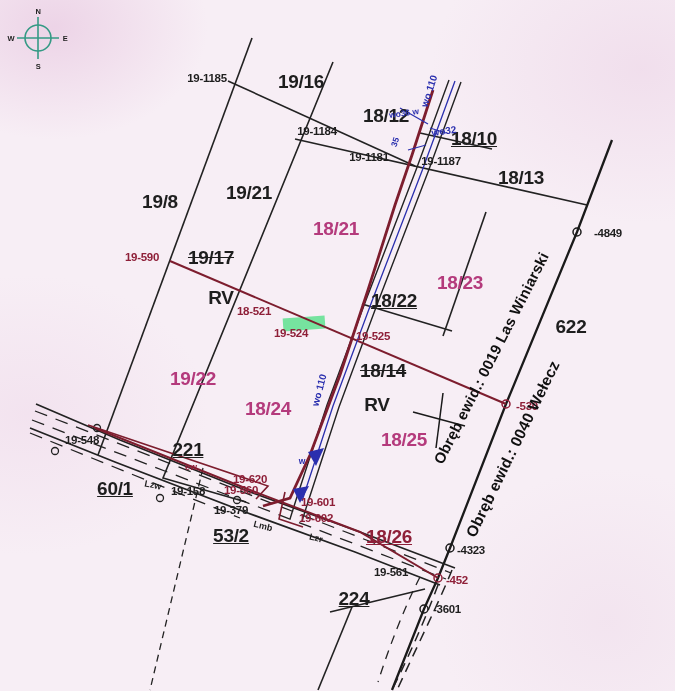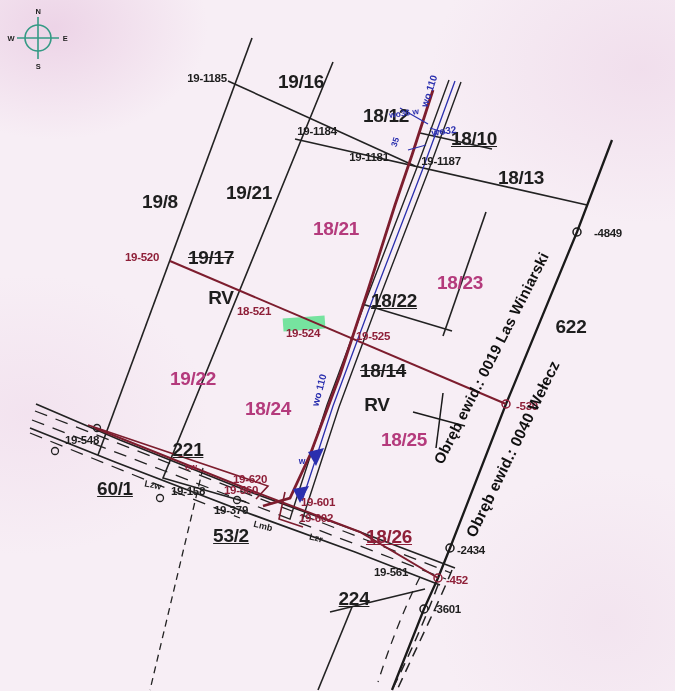--- a/index.html
+++ b/index.html
@@ -123,21 +123,21 @@
   <div class="lbl compass-letter" style="left:38px;top:11px">N</div>
   <div class="lbl compass-letter" style="left:65px;top:38px">E</div>
   <div class="lbl compass-letter" style="left:38px;top:66px">S</div>
   <div class="lbl compass-letter" style="left:11px;top:38px">W</div>
 
   <div class="lbl" style="left:207px;top:78px">19-1185</div>
   <div class="lbl" style="left:317px;top:131px">19-1184</div>
   <div class="lbl" style="left:369px;top:157px">19-1181</div>
   <div class="lbl" style="left:441px;top:161px">19-1187</div>
   <div class="lbl" style="left:608px;top:233px">-4849</div>
-  <div class="lbl" style="left:471px;top:550px">-2434</div>
+  <div class="lbl" style="left:471px;top:550px">-4323</div>
   <div class="lbl" style="left:447px;top:609px">-3601</div>
   <div class="lbl" style="left:82px;top:440px">19-548</div>
   <div class="lbl" style="left:188px;top:491px">19-158</div>
   <div class="lbl" style="left:231px;top:510px">19-379</div>
   <div class="lbl" style="left:391px;top:572px">19-561</div>
 
   <div class="lbl big" style="left:301px;top:82px">19/16</div>
   <div class="lbl big" style="left:386px;top:116px">18/12</div>
   <div class="lbl big un" style="left:474px;top:139px">18/10</div>
   <div class="lbl big" style="left:521px;top:178px">18/13</div>
@@ -153,23 +153,23 @@
   <div class="lbl big un" style="left:354px;top:599px">224</div>
   <div class="lbl big" style="left:221px;top:298px">RV</div>
   <div class="lbl big" style="left:377px;top:405px">RV</div>
 
   <div class="lbl big pp" style="left:336px;top:229px">18/21</div>
   <div class="lbl big pp" style="left:460px;top:283px">18/23</div>
   <div class="lbl big pp" style="left:193px;top:379px">19/22</div>
   <div class="lbl big pp" style="left:268px;top:409px">18/24</div>
   <div class="lbl big pp" style="left:404px;top:440px">18/25</div>
 
-  <div class="lbl mr" style="left:142px;top:257px">19-520</div>
+  <div class="lbl mr" style="left:142px;top:257px">19-590</div>
   <div class="lbl mr" style="left:254px;top:311px">18-521</div>
-  <div class="lbl mr" style="left:303px;top:333px">19-524</div>
+  <div class="lbl mr" style="left:291px;top:333px">19-524</div>
   <div class="lbl mr" style="left:373px;top:336px">19-525</div>
   <div class="lbl mr" style="left:250px;top:479px">19-620</div>
   <div class="lbl mr" style="left:241px;top:490px">19-560</div>
   <div class="lbl mr" style="left:318px;top:502px">19-601</div>
   <div class="lbl mr" style="left:316px;top:518px">19-602</div>
   <div class="lbl mr big un" style="left:389px;top:537px">18/26</div>
   <div class="lbl mr" style="left:527px;top:406px">-530</div>
   <div class="lbl mr" style="left:457px;top:580px">-452</div>
   <div class="lbl mr sm" style="left:191px;top:467px">ew</div>
 

